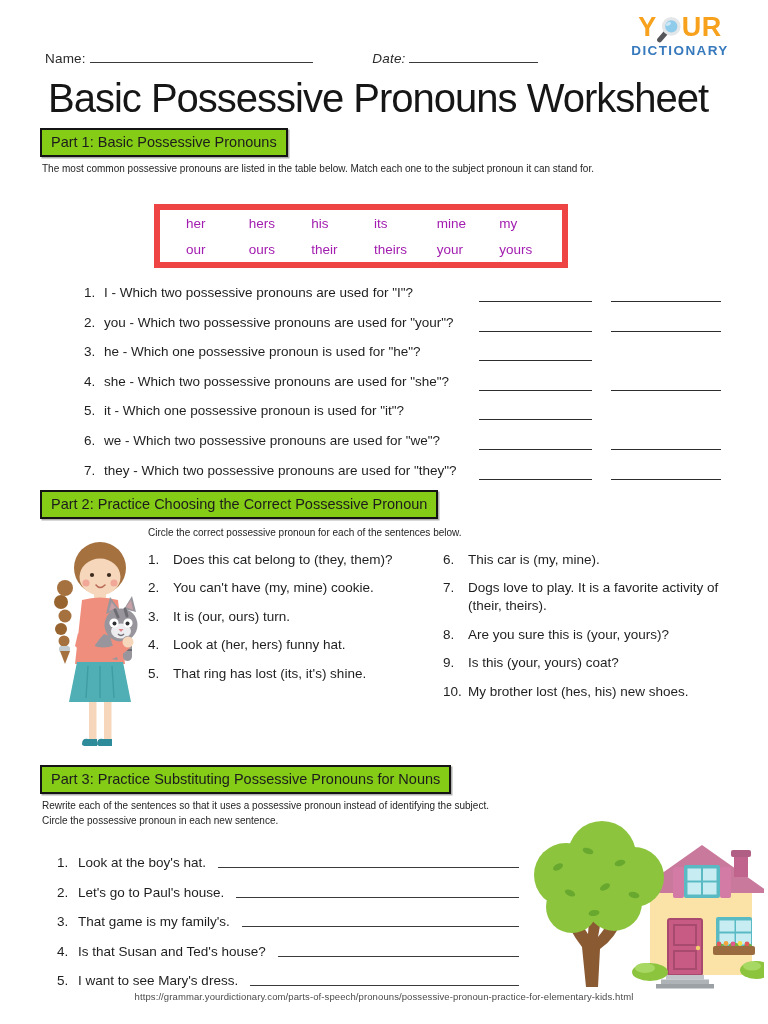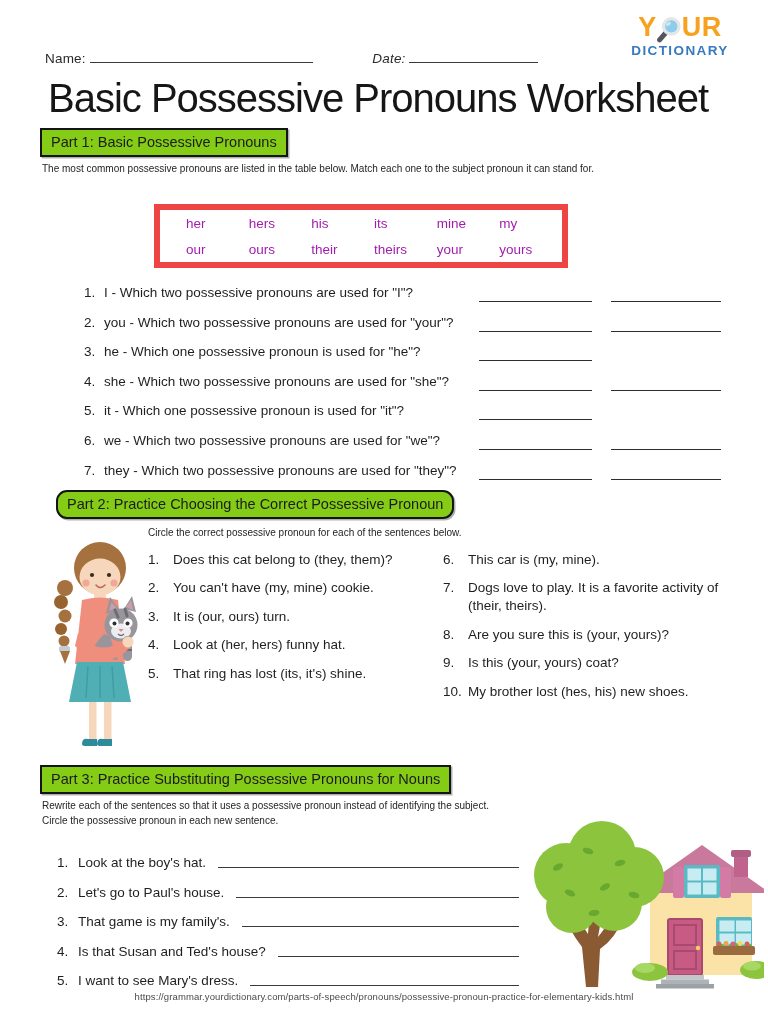--- a/index.html
+++ b/index.html
@@ -16,21 +16,21 @@
   .logo { position:absolute; top:14px; right:24px; width:128px; text-align:center; }
   .logo-row { display:flex; align-items:center; justify-content:center; font-size:27px; font-weight:bold; color:#F7A11D; letter-spacing:.5px; line-height:1; }
   .logo-row .mag { margin:0 -1px; position:relative; top:2px; }
   .logo-dict { font-size:13.5px; font-weight:bold; color:#3779BD; letter-spacing:1.4px; margin-top:2px; }
 
   .page-title { position:absolute; top:76px; left:48px; width:710px; font-size:40px; font-weight:normal; letter-spacing:-1px; color:#161616; white-space:nowrap; }
 
   
   .part-box { position:absolute; display:inline-block; border:2px solid #141414; background:#84cc16; padding:4px 9px 5px 9px; font-size:14.5px; color:#1c1c1c; box-shadow:1.5px 1.5px 0 rgba(80,80,80,.45); }
   .part1-box { top:128px; left:40px; }
-  .part2-box { top:490px; left:56px;border-radius:11px; }
+  .part2-box { top:490px; left:40px; }
   .part3-box { top:765px; left:40px; }
 
   .body-text { font-size:10px; line-height:1.45; color:#242424; }
   .p1-instr { position:absolute; top:162px; left:42px; width:665px; }
   .p2-instr { position:absolute; top:526px; left:148px; width:570px; }
   .p3-instr { position:absolute; top:799px; left:42px; width:710px; }
 
   
   .pronoun-table { position:absolute; top:204px; left:154px; width:414px; height:64px; border:6px solid #ef4444; display:grid; grid-template-columns:repeat(6,1fr); grid-auto-rows:1fr; align-items:center; padding-left:26px; font-size:13.5px; color:#a21caf; }
 

